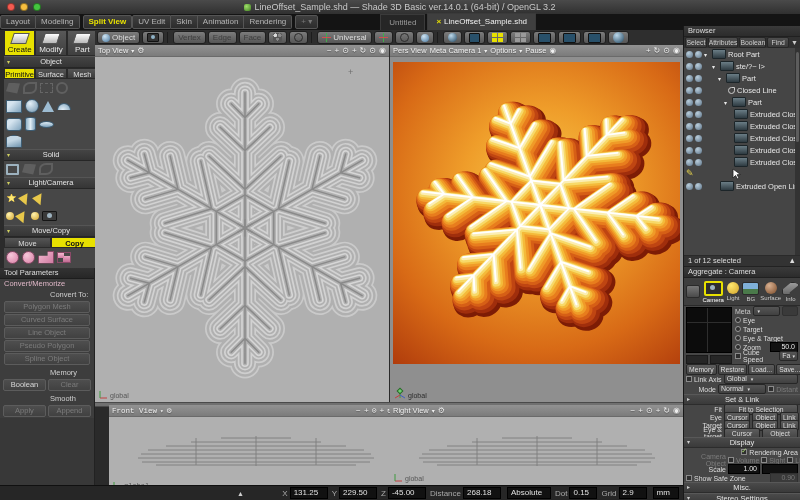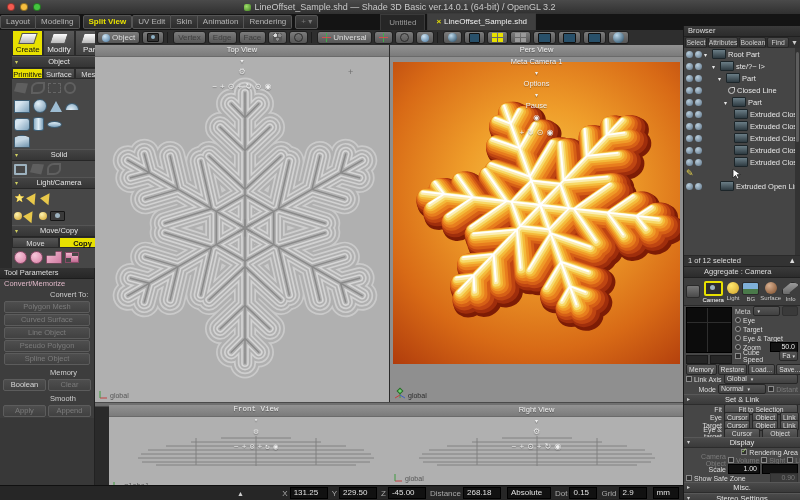--- a/index.html
+++ b/index.html
@@ -44,21 +44,21 @@
   .tico-grid4 i{background:#e8e100;}
   .tico-grid4.gray i{background:#9a9a9a;}
   .tico-mon{width:11px;height:8px;background:#28506a;border:1px solid #111;border-radius:1px;}
   .tico-ball{width:11px;height:11px;border-radius:50%;background:radial-gradient(circle at 35% 30%,#bcd8ea,#20455f);}
   .tico-dot4{width:9px;height:9px;background:
      radial-gradient(circle at 25% 25%,#d9d9d9 18%,transparent 20%),
      radial-gradient(circle at 75% 25%,#888 18%,transparent 20%),
      radial-gradient(circle at 50% 70%,#888 18%,transparent 20%),#555;border-radius:2px;}
   .sep{width:1px;height:11px;background:#1c1c1c;margin:0 3px;}
   
-  #toolbox{position:absolute;top:30px;left:12px;width:95px;height:258px;background:#474747;border-right:1px solid #222;box-sizing:border-box;font-size:8px;color:#ddd;}
+  #toolbox{position:absolute;top:30px;left:4px;width:95px;height:258px;background:#474747;border-right:1px solid #222;box-sizing:border-box;font-size:8px;color:#ddd;}
   #modes{display:flex;height:26px;}
   .mode{flex:1;display:flex;flex-direction:column;align-items:center;justify-content:center;background:linear-gradient(#585858,#3f3f3f);border:1px solid #2a2a2a;color:#e8e8e8;}
   .mode.active{background:#e8e100;color:#111;}
   .mico{width:14px;height:9px;background:linear-gradient(#fdfdfd,#b9b9b9);transform:skewX(-18deg);border:1px solid #555;margin-bottom:1px;}
   .secbar{height:10px;line-height:10px;background:linear-gradient(#444,#353535);border-top:1px solid #555;border-bottom:1px solid #262626;text-align:center;color:#e3e3e3;position:relative;font-size:7.5px;}
   .secbar .tri{position:absolute;left:3px;top:0;color:#cfcf60;font-size:6px;}
   #ptabs{display:flex;height:11px;justify-content:center;}
   .ptab{flex:1;text-align:center;line-height:11px;background:linear-gradient(#555,#3c3c3c);border:1px solid #2a2a2a;color:#ddd;font-size:7.5px;}
   .ptab.active{background:#e8e100;color:#111;}
   .irow{display:flex;padding:1px 2px;gap:3px;align-items:center;height:16px;}
@@ -99,21 +99,21 @@
     background:linear-gradient(#4e4e4e,#414141);border:1px solid #5c5c5c;border-radius:2px;color:#7b7b7b;}
   .tprow{display:flex;gap:2px;padding:1px 3px;}
   .tprow .tpbtn{flex:1;width:auto;margin:0;}
   .tpbtn.on{color:#d8d8d8;}
   #leftfill{position:absolute;top:418px;left:0;width:95px;height:67px;background:#383838;border-right:1px solid #222;box-sizing:border-box;}
   
   #viewports{position:absolute;top:45px;left:95px;width:588px;height:440px;background:#2a2a2a;}
   .vp{position:absolute;background:#b0b0b0;overflow:hidden;}
   .vphead{position:absolute;top:0;left:0;right:0;height:11px;background:linear-gradient(#929292,#7b7b7b);
     border-bottom:1px solid #6a6a6a;display:flex;align-items:center;font-size:7.5px;color:#f0f0f0;
-    text-shadow:0 1px 1px rgba(0,0,0,.35);padding:0 3px;gap:3px;z-index:5;flex-direction:column;}
+    text-shadow:0 1px 1px rgba(0,0,0,.35);padding:0 3px;gap:3px;z-index:5;}
   .vphead .sp{flex:1;}
   .vpctl{display:flex;gap:3px;color:#ededed;font-size:8px;}
   .vpctl span{line-height:10px;}
   .vlabel{white-space:nowrap;}
   .caret{font-size:6px;}
   .gearg{font-size:8px;color:#e6e6e6;}
   #vp-top{left:0;top:0;width:294px;height:357px;}
   #vp-pers{left:295px;top:0;width:293px;height:357px;background:#8f8f8f;}
   #vp-front{left:14px;top:360px;width:294px;height:88px;font-family:Liberation Mono, monospace;}
   #vp-right{left:295px;top:360px;width:293px;height:80px;}
@@ -137,21 +137,21 @@
   .tindent{flex:none;}
   .ticopart{width:12px;height:8px;background:linear-gradient(#6a7d86,#2e3b42);border:1px solid #1c2529;border-radius:1px;flex:none;}
   .ticoline{width:7px;height:7px;border:1.5px solid #cfcfcf;border-radius:50% 0 50% 50%;background:transparent;flex:none;box-sizing:border-box;}
   .tlabel{white-space:nowrap;overflow:hidden;color:#e6e6e6;font-size:7.5px;}
   .pencil{position:absolute;left:2px;color:#e8d44a;font-size:9px;transform:rotate(0deg);}
   #cursor{position:absolute;}
   #treescroll{position:absolute;right:0;top:0;width:5px;height:207px;background:#333;}
   #treescroll::after{content:"";position:absolute;left:1px;top:4px;width:3px;height:90px;background:#5d5d5d;border-radius:2px;}
   #selbar{height:10px;line-height:10px;background:#333;padding-left:4px;color:#ddd;display:flex;border-bottom:1px solid #222;}
   #selbar .sp{flex:1;}
-  #agghead{height:10px;line-height:10px;background:linear-gradient(#3a3a3a,#2c2c2c);padding-left:20px;color:#ddd;border-bottom:1px solid #202020;}
+  #agghead{height:10px;line-height:10px;background:linear-gradient(#3a3a3a,#2c2c2c);padding-left:4px;color:#ddd;border-bottom:1px solid #202020;}
   #aggtabs{height:27px;display:flex;align-items:center;background:#3e3e3e;border-bottom:1px solid #2a2a2a;padding:0 1px;gap:1px;}
   .atab{width:21px;display:flex;flex-direction:column;align-items:center;gap:1px;font-size:6px;color:#ccc;}
   .aico{width:15px;height:11px;border-radius:2px;}
   .aico.obj{background:linear-gradient(#777,#4a4a4a);border:1px solid #2a2a2a;width:12px;}
   .aico.cam{background:#2e2e2e;border:2px solid #e8e100;position:relative;}
   .aico.cam::after{content:"";position:absolute;left:4px;top:2px;width:5px;height:5px;border-radius:50%;background:#9db2bf;}
   .aico.light{background:radial-gradient(circle at 35% 30%,#ffe86e,#d2a32a);border-radius:50%;width:12px;height:12px;}
   .aico.bg{background:linear-gradient(#7fb0d8 55%,#4a7a4a 55%);border:1px solid #2a2a2a;}
   .aico.surf{background:radial-gradient(circle at 35% 30%,#d8b090,#7a4a28);border-radius:50%;width:12px;height:12px;}
   .aico.info{background:linear-gradient(#9a9a9a,#6a6a6a);border:1px solid #2a2a2a;clip-path:polygon(0 65%,60% 0,100% 25%,45% 85%,45% 100%,0 100%);}

